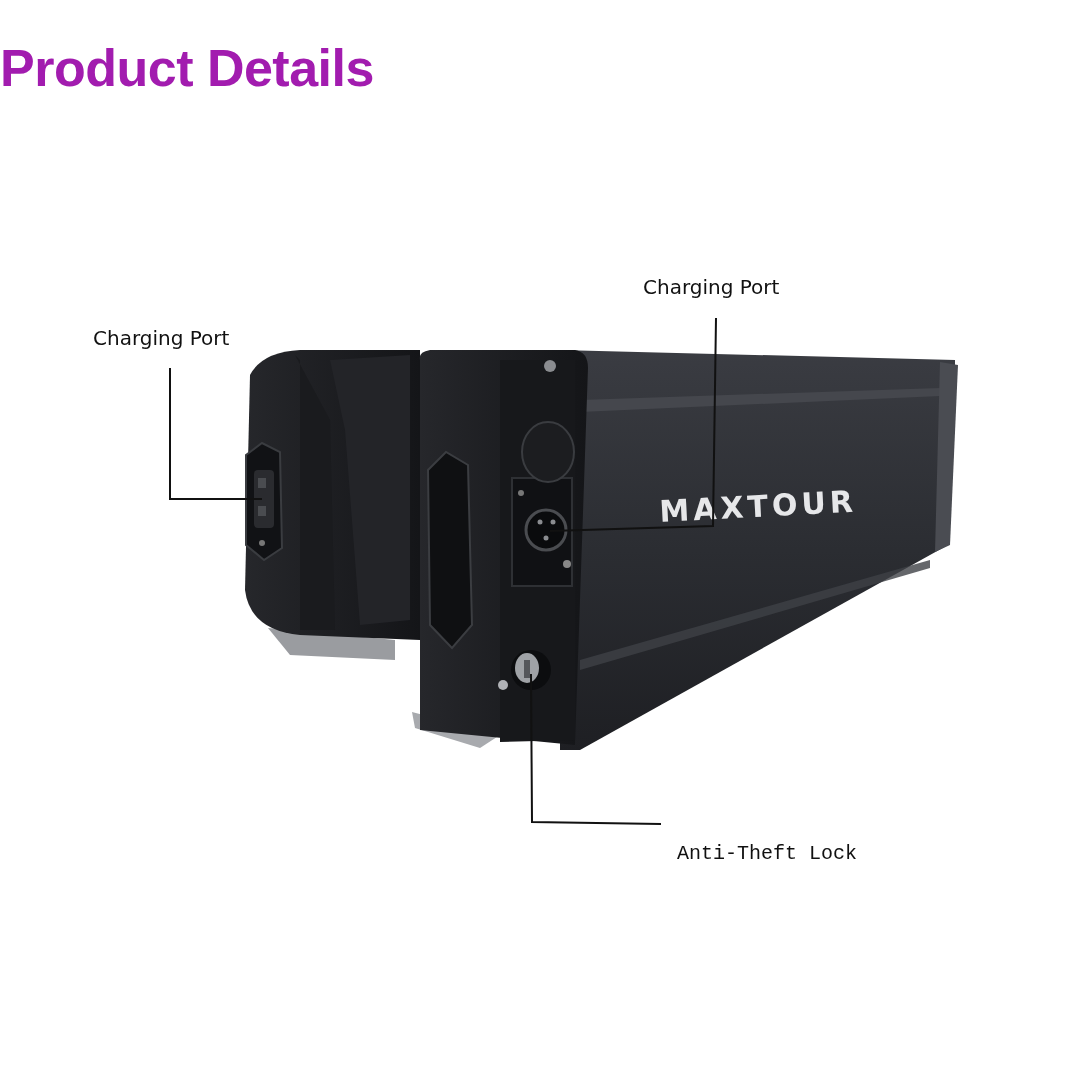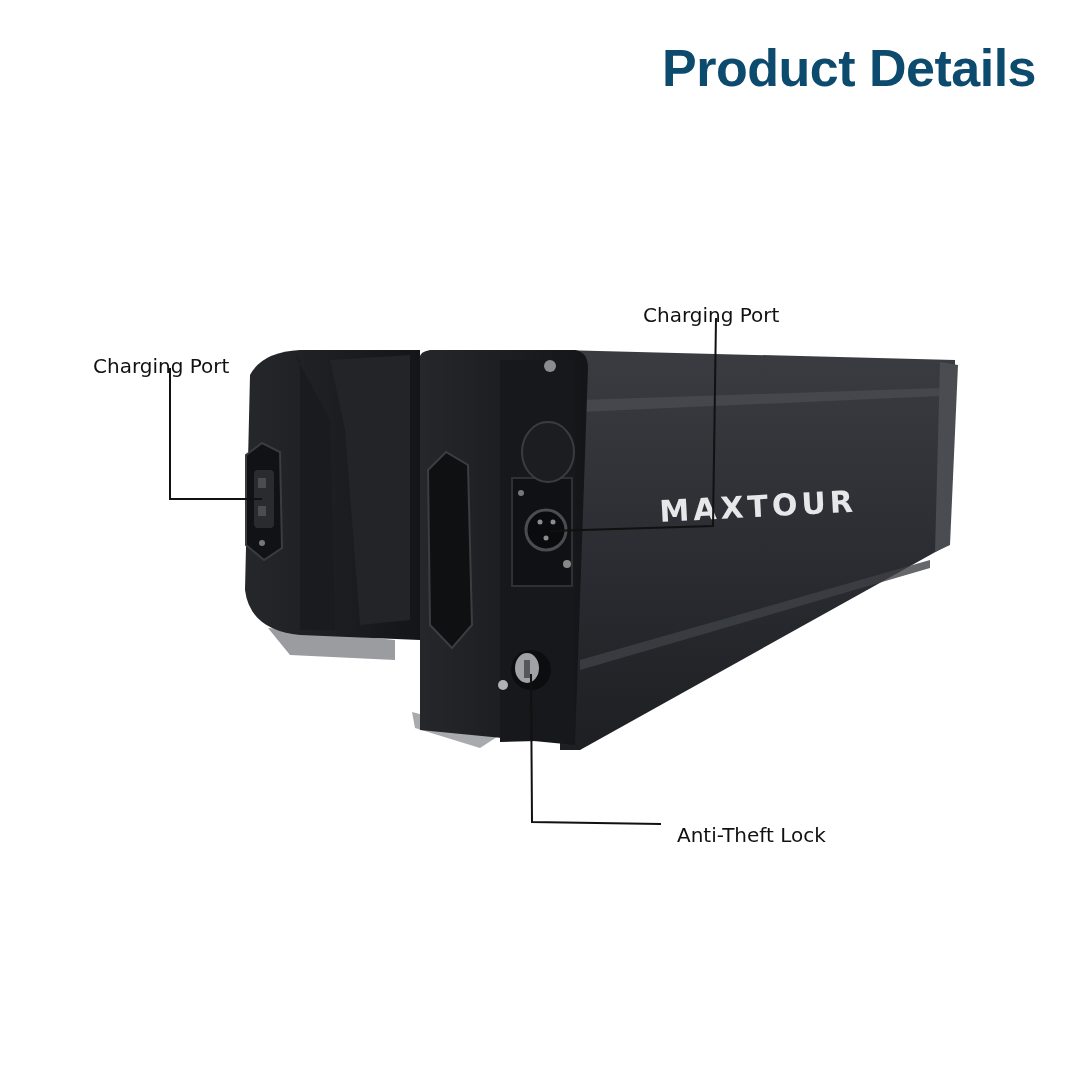--- a/index.html
+++ b/index.html
@@ -1,18 +1,18 @@
 <!DOCTYPE html>
 <html><head>
 <meta charset="utf-8">
 <style>
   html,body{margin:0;padding:0;background:#ffffff;}
   body{width:1080px;height:1080px;position:relative;overflow:hidden;font-family:"DejaVu Sans",sans-serif;}
-  .title{position:absolute;left:0;top:38px;width:1036px;text-align:right;font-family:"Liberation Sans",sans-serif;font-weight:bold;font-size:52px;color:#0c4a6e;letter-spacing:-0.5px;}
-  .label{position:absolute;font-family:"DejaVu Sans",sans-serif;font-size:20px;color:#111;white-space:nowrap;margin-top:28px;}
+  .title{position:absolute;left:0;top:38px;width:1036px;text-align:left;font-family:"Liberation Sans",sans-serif;font-weight:bold;font-size:52px;color:#a21caf;letter-spacing:-0.5px;}
+  .label{position:absolute;font-family:"DejaVu Sans",sans-serif;font-size:20px;color:#111;white-space:nowrap;}
   .art{position:absolute;left:0;top:0;width:1080px;height:1080px;}
 </style>
 </head>
 <body>
 
 <div class="title">Product Details</div>
 
 <svg class="art" viewBox="0 0 1080 1080" xmlns="http://www.w3.org/2000/svg">
   <defs>
     <linearGradient id="body" x1="0" y1="0" x2="0" y2="1">
@@ -81,13 +81,13 @@
 
   <g stroke="#111" stroke-width="2" fill="none">
     <polyline points="170,368 170,499 262,499"></polyline>
     <polyline points="716,318 713,526 550,531"></polyline>
     <polyline points="531,674 532,822 661,824"></polyline>
   </g>
 </svg>
 
 <div class="label" style="left:93px;top:326px;">Charging Port</div>
 <div class="label" style="left:643px;top:275px;">Charging Port</div>
-<div class="label" style="left:677px;top:795px;">Anti-Theft Lock</div>
+<div class="label" style="left:677px;top:842px;font-family:Liberation Mono, monospace;">Anti-Theft Lock</div>
 
 </body></html>

